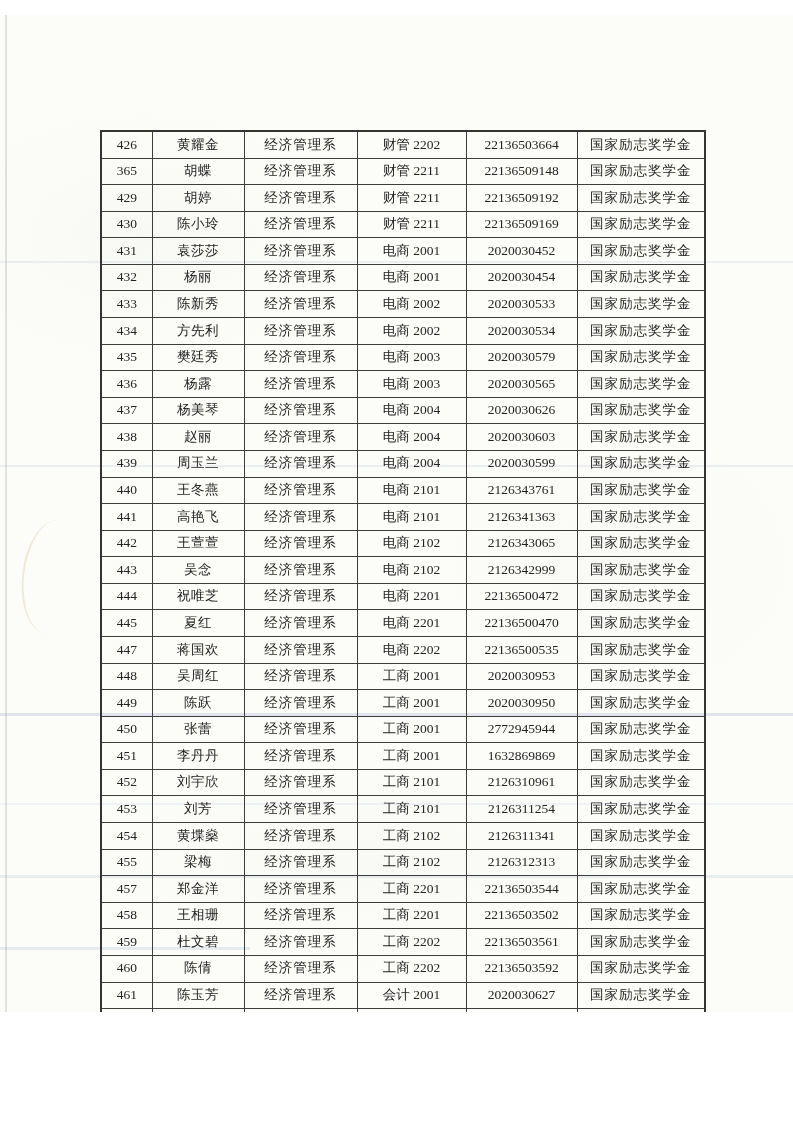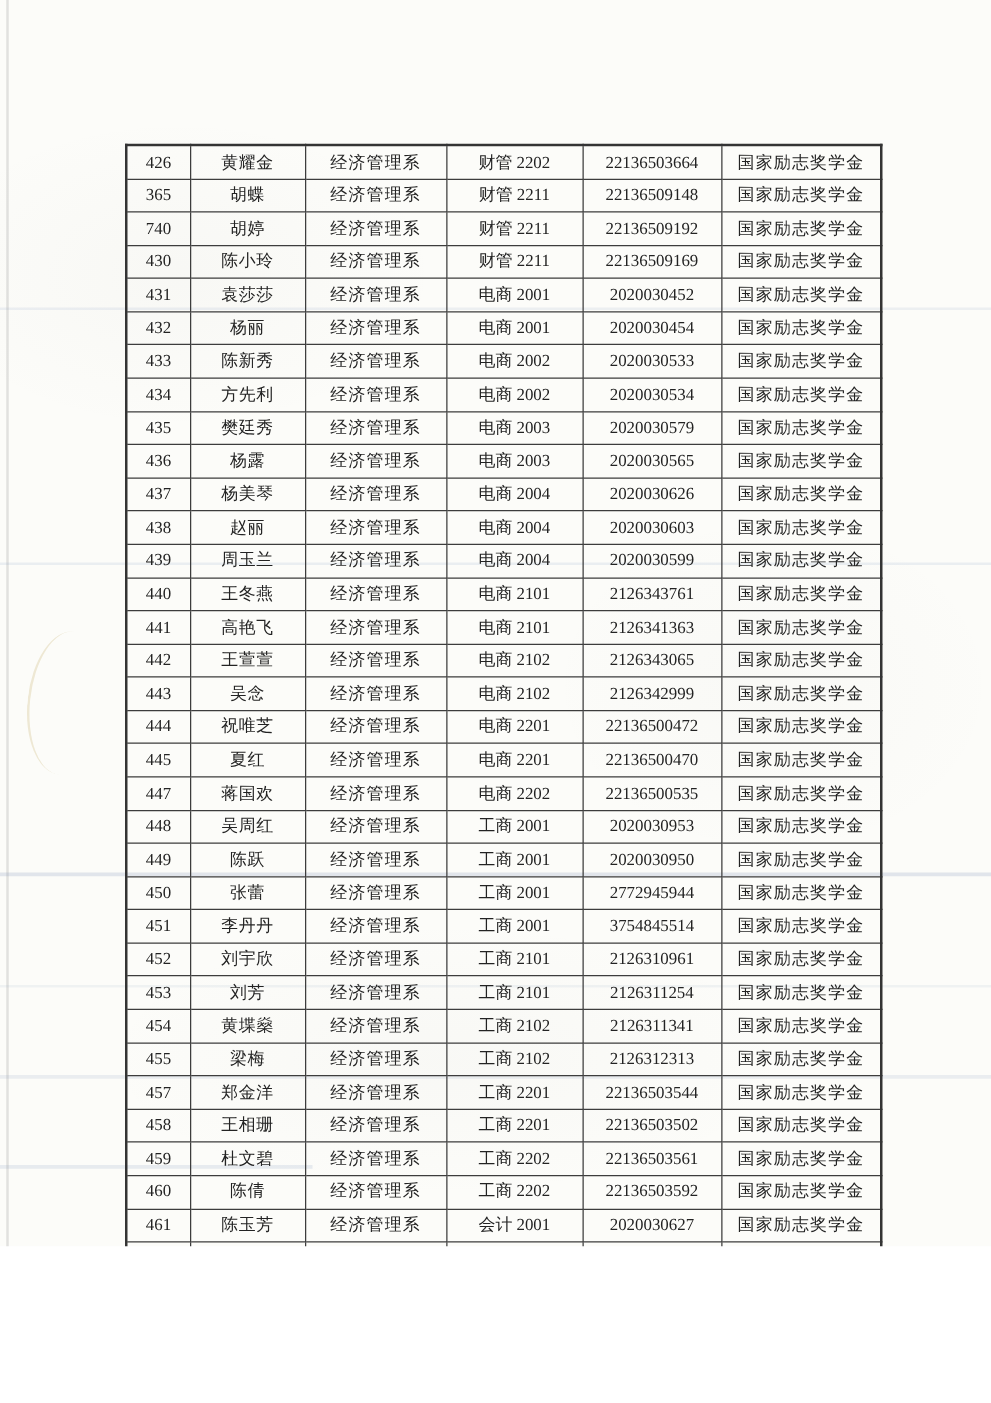--- a/index.html
+++ b/index.html
@@ -10,20 +10,21 @@
   }
   .page {
     position: relative;
     width: 793px; height: 997px;
     background: #fcfcf9;
     background-image:
       radial-gradient(ellipse 300px 180px at 18% 22%, rgba(120,120,110,0.030), transparent 70%),
       radial-gradient(ellipse 260px 200px at 78% 55%, rgba(120,120,110,0.025), transparent 70%),
       radial-gradient(ellipse 400px 160px at 45% 85%, rgba(120,120,110,0.028), transparent 70%);
     overflow: hidden;
+    margin-top: 15px;
   }
   
   .edge-line {
     position: absolute; left: 5px; top: 0;
     width: 2px; height: 1122px;
     background: rgba(90,90,90,0.16);
   }
   .streak { position: absolute; pointer-events: none; }
   .s1 { left: 0;   top: 246px;  width: 793px; height: 2px; background: rgba(145,165,200,0.14); }
   .s2 { left: 0;   top: 450px;  width: 793px; height: 2px; background: rgba(145,165,200,0.16); }
@@ -119,21 +120,21 @@
         </tr>
         <tr data-name="table-row">
           <td data-name="cell-serial">365</td>
           <td data-name="cell-name">胡蝶</td>
           <td data-name="cell-department">经济管理系</td>
           <td data-name="cell-class-name">财管 2211</td>
           <td data-name="cell-student-id">22136509148</td>
           <td data-name="cell-award">国家励志奖学金</td>
         </tr>
         <tr data-name="table-row">
-          <td data-name="cell-serial">740</td>
+          <td data-name="cell-serial">429</td>
           <td data-name="cell-name">胡婷</td>
           <td data-name="cell-department">经济管理系</td>
           <td data-name="cell-class-name">财管 2211</td>
           <td data-name="cell-student-id">22136509192</td>
           <td data-name="cell-award">国家励志奖学金</td>
         </tr>
         <tr data-name="table-row">
           <td data-name="cell-serial">430</td>
           <td data-name="cell-name">陈小玲</td>
           <td data-name="cell-department">经济管理系</td>
@@ -291,21 +292,21 @@
           <td data-name="cell-department">经济管理系</td>
           <td data-name="cell-class-name">工商 2001</td>
           <td data-name="cell-student-id">2772945944</td>
           <td data-name="cell-award">国家励志奖学金</td>
         </tr>
         <tr data-name="table-row">
           <td data-name="cell-serial">451</td>
           <td data-name="cell-name">李丹丹</td>
           <td data-name="cell-department">经济管理系</td>
           <td data-name="cell-class-name">工商 2001</td>
-          <td data-name="cell-student-id">3754845514</td>
+          <td data-name="cell-student-id">1632869869</td>
           <td data-name="cell-award">国家励志奖学金</td>
         </tr>
         <tr data-name="table-row">
           <td data-name="cell-serial">452</td>
           <td data-name="cell-name">刘宇欣</td>
           <td data-name="cell-department">经济管理系</td>
           <td data-name="cell-class-name">工商 2101</td>
           <td data-name="cell-student-id">2126310961</td>
           <td data-name="cell-award">国家励志奖学金</td>
         </tr>

